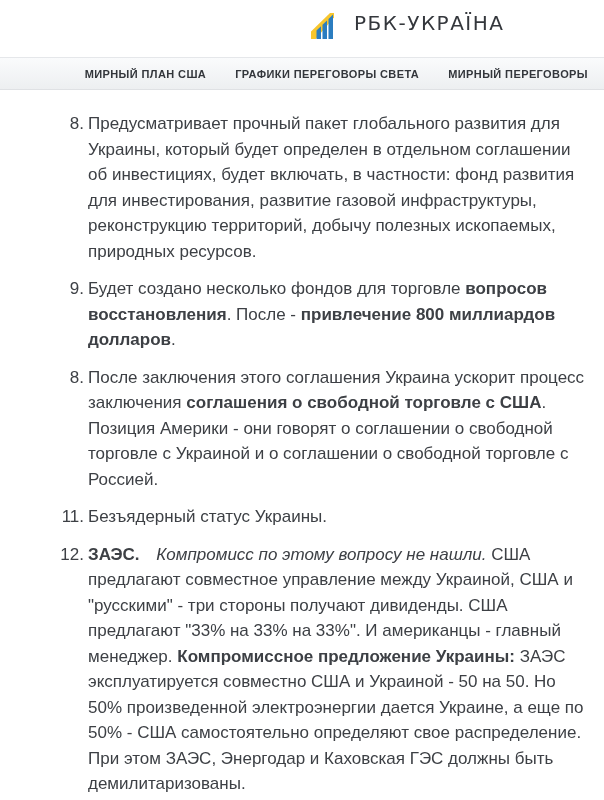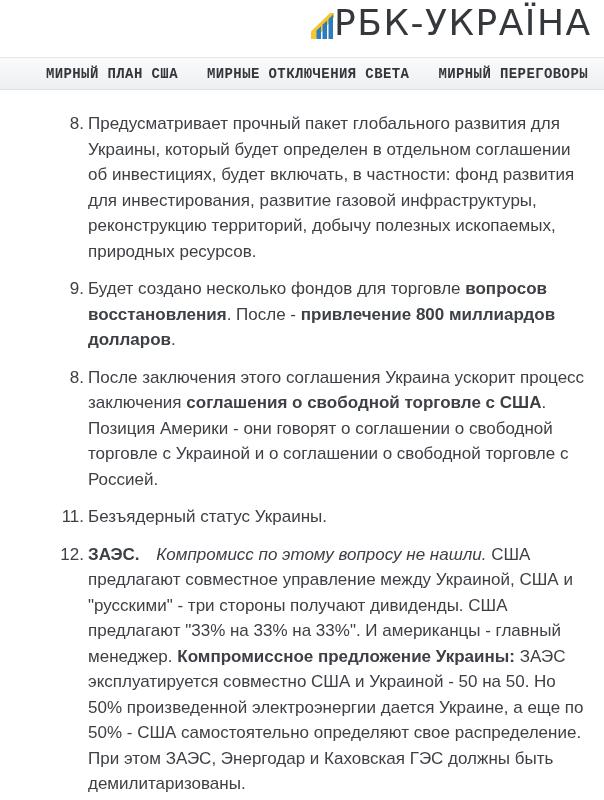--- a/index.html
+++ b/index.html
@@ -31,51 +31,50 @@
     cursor: pointer;
   }
   .logo-icon {
     width: 23px;
     height: 27px;
     margin-top: 6px;
     flex: 0 0 auto;
   }
   .logo-text {
     font-family: "DejaVu Sans", sans-serif;
-    font-size: 36px;
+    font-size: 20px;
     line-height: 34px;
     letter-spacing: 1.5px;
     color: #34373c;
     font-weight: 500;
-    margin-left: 0;
+    margin-left: 20px;
     white-space: nowrap;
   }
 
   
   .top-nav {
     height: 33px;
     box-sizing: border-box;
     background: linear-gradient(180deg, #fafbfc 0%, #edeff1 100%);
     border-top: 1px solid #e5e7ea;
     border-bottom: 1px solid #dfe1e4;
     display: flex;
     align-items: center;
     justify-content: flex-end;
     padding-right: 16px;
     gap: 29px;
   }
   .nav-item {
-    font-size: 14px;
+    font-size: 11px;
     font-weight: 700;
     color: #33363b;
     letter-spacing: 0.4px;
     text-decoration: none;
     cursor: pointer;
     white-space: nowrap;
-    font-family: Liberation Mono, monospace;
   }
 
   
   .article-main {
     padding: 21px 16px 0 20px;
   }
   ol.article-list {
     list-style: none;
     margin: 0;
     padding: 0;
@@ -113,21 +112,21 @@
         <polygon class="logo-bar" points="11.5,27 11.5,12.7 16,8.4 16,27" fill="#2b7dc0"></polygon>
         <polygon class="logo-bar" points="17.5,27 17.5,6.9 22,2.6 22,27" fill="#2b7dc0"></polygon>
       </svg>
     </span>
     <span class="logo-text" style="color: rgb(52, 55, 60);">РБК-УКРАЇНА</span>
   </a>
 </header>
 
 <nav class="top-nav" id="top-nav">
     <a class="nav-item">МИРНЫЙ ПЛАН США</a>
-    <a class="nav-item">МИРНЫЕ ОТКЛЮЧЕНИЯ СВЕТА</a>
+    <a class="nav-item">ГРАФИКИ ПЕРЕГОВОРЫ СВЕТА</a>
     <a class="nav-item">МИРНЫЙ ПЕРЕГОВОРЫ</a>
   </nav>
 
 <main class="article-main">
   <ol class="article-list" id="article-list">
       <li>
         <span class="num">8.</span>
         <span class="li-text"><span class="seg-normal">Предусматривает прочный пакет глобального развития для Украины, который будет определен в отдельном соглашении об инвестициях, будет включать, в частности: фонд развития для инвестирования, развитие газовой инфраструктуры, реконструкцию территорий, добычу полезных ископаемых, природных ресурсов.</span></span>
       </li>
       <li>

